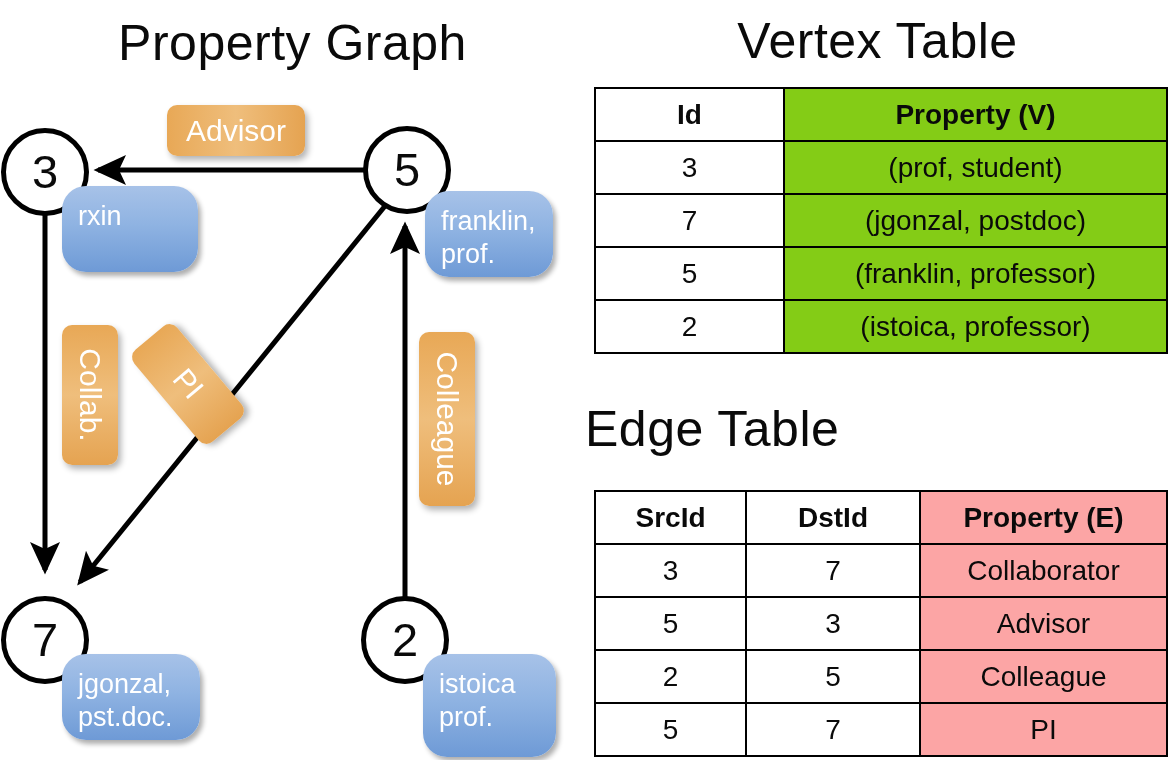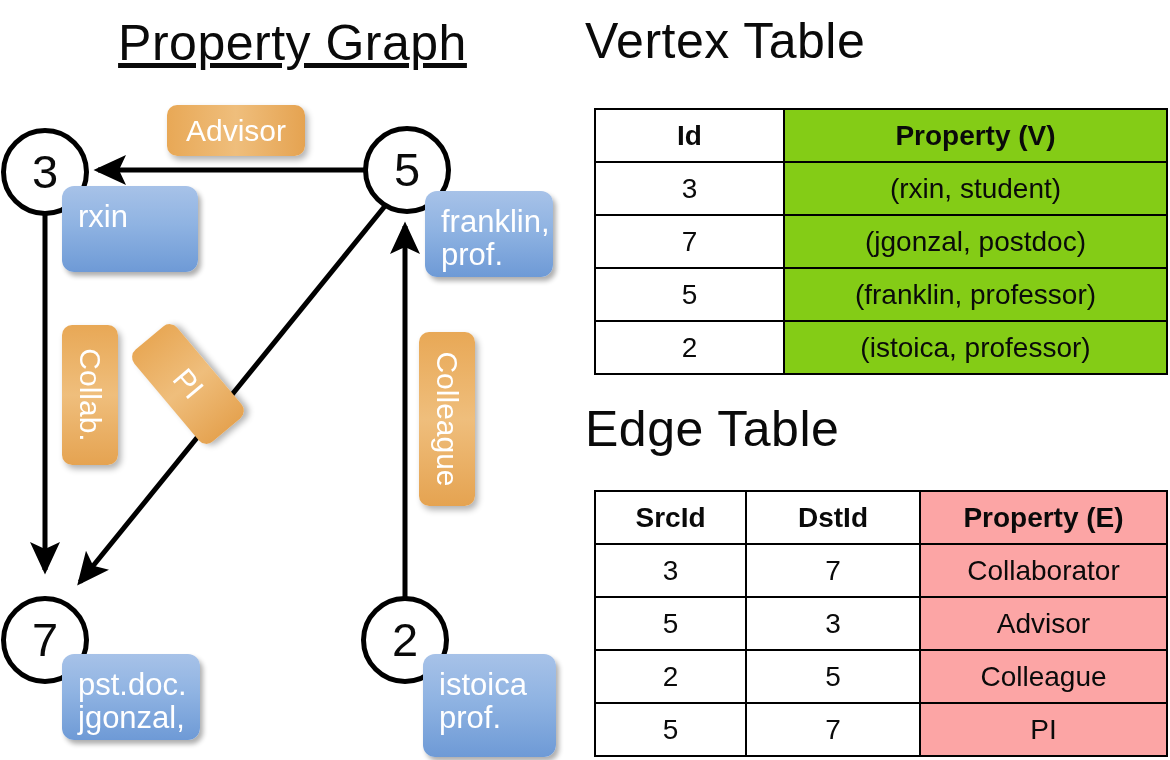--- a/index.html
+++ b/index.html
@@ -19,22 +19,22 @@
   
   .title {
     position: absolute;
     font-weight: 400;
     font-size: 50px;
     line-height: 1;
     letter-spacing: 0.5px;
     color: #0a0a0a;
     white-space: nowrap;
   }
-  #title-property-graph { left: 0; top: 18px; width: 585px; text-align: center; text-decoration: underline; }
-  #title-vertex-table   { left: 585px; top: 16px; width: 585px; }
+  #title-property-graph { left: 0; top: 18px; width: 585px; text-align: center; }
+  #title-vertex-table   { left: 585px; top: 16px; width: 585px; text-align: center; }
   #title-edge-table     { left: 585px; top: 404px; width: 585px; text-align: left; }
 
   
   #graph-panel {
     position: absolute;
     left: 0; top: 0;
     width: 585px; height: 760px;
   }
   #graph-svg { position: absolute; left: 0; top: 0; }
 
@@ -54,25 +54,25 @@
     font-size: 47px;
     line-height: 88px;
     color: #0a0a0a;
     z-index: 4;
     pointer-events: none;
   }
 
   
   .prop-box {
     position: absolute;
-    border-radius: 12px;
+    border-radius: 24px;
     background: linear-gradient(to bottom, #a7c2e8 0%, #8fb3e2 45%, #6e9ad6 100%);
     box-shadow: 3px 4px 5px rgba(0,0,0,0.32);
     color: #ffffff;
-    font-size: 31px;
+    font-size: 27px;
     line-height: 33px;
     padding: 14px 0 0 16px;
     box-sizing: border-box;
     z-index: 6;
   }
 
   
   .edge-box {
     position: absolute;
     border-radius: 10px;
@@ -147,22 +147,22 @@
   <div class="node-circle" style="left:363px; top:126px;"></div>
   <div class="node-label" style="left:363px; top:126px;">5</div>
   <div class="prop-box" style="left:425px; top:191px; width:128px; height:86px;">
     <div>franklin,</div>
     <div>prof.</div>
   </div>
 
   <div class="node-circle" style="left:1px; top:596px;"></div>
   <div class="node-label" style="left:1px; top:596px;">7</div>
   <div class="prop-box" style="left:62px; top:654px; width:138px; height:86px;">
+    <div>jgonzal,</div>
     <div>pst.doc.</div>
-    <div>jgonzal,</div>
   </div>
 
   <div class="node-circle" style="left:361px; top:596px;"></div>
   <div class="node-label" style="left:361px; top:596px;">2</div>
   <div class="prop-box" style="left:423px; top:654px; width:133px; height:103px;">
     <div>istoica</div>
     <div>prof.</div>
   </div>
 
   <div class="edge-box" style="left:167px; top:105px; width:138px; height:51px;">
@@ -175,33 +175,33 @@
 
   <div class="edge-box vert" style="left:160px; top:324px; width:56px; height:120px; transform:rotate(-40deg); transform-origin:center center;">
     <span class="vtext">PI</span>
   </div>
 
   <div class="edge-box vert" style="left:419px; top:332px; width:56px; height:174px;">
     <span class="vtext">Colleague</span>
   </div>
 </div>
 
-<table class="data-table" id="vertex-table" style="left:594px; top:108px; width:572px;padding-left:28px;">
+<table class="data-table" id="vertex-table" style="left:594px; top:87px; width:572px;padding-left:28px;">
   <colgroup>
       <col style="width:189px">
       <col style="width:383px">
     </colgroup>
   <tbody>
     <tr>
       <td class="hdr">Id</td>
       <td class="hdr blue-cell">Property (V)</td>
     </tr>
     <tr>
       <td>3</td>
-      <td class="blue-cell">(rxin, student)</td>
+      <td class="blue-cell">(prof, student)</td>
     </tr>
     <tr>
       <td>7</td>
       <td class="blue-cell">(jgonzal, postdoc)</td>
     </tr>
     <tr>
       <td>5</td>
       <td class="blue-cell">(franklin, professor)</td>
     </tr>
     <tr>

